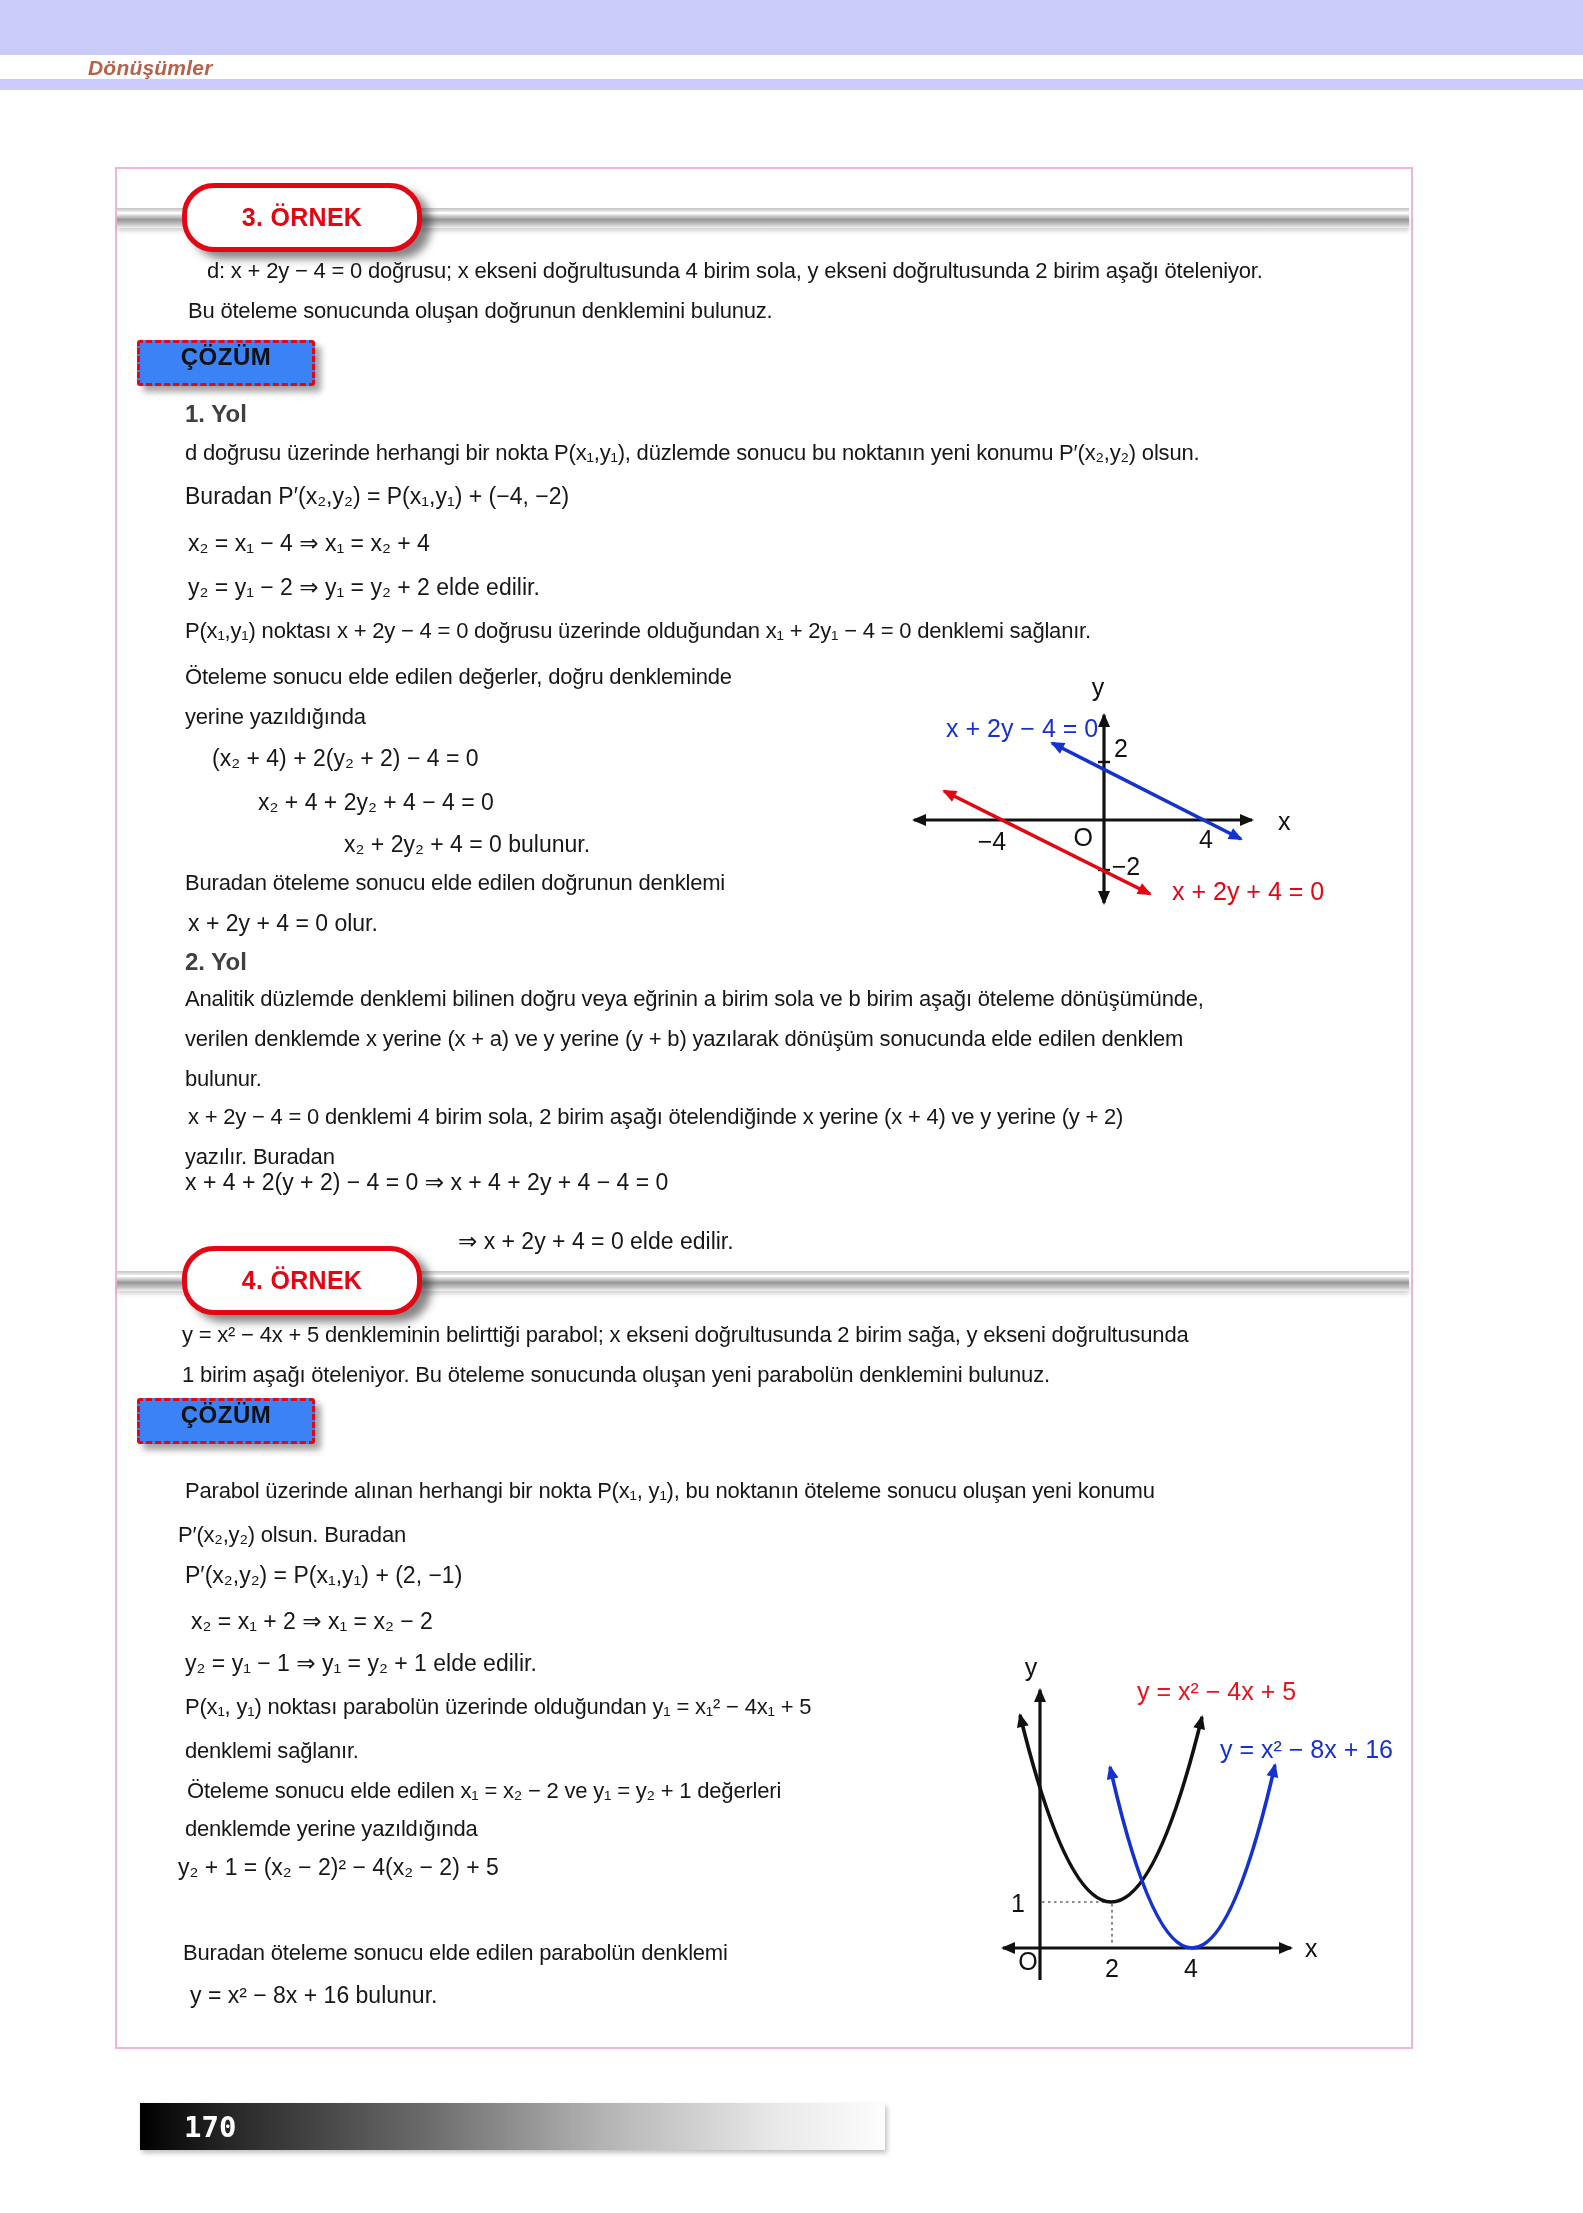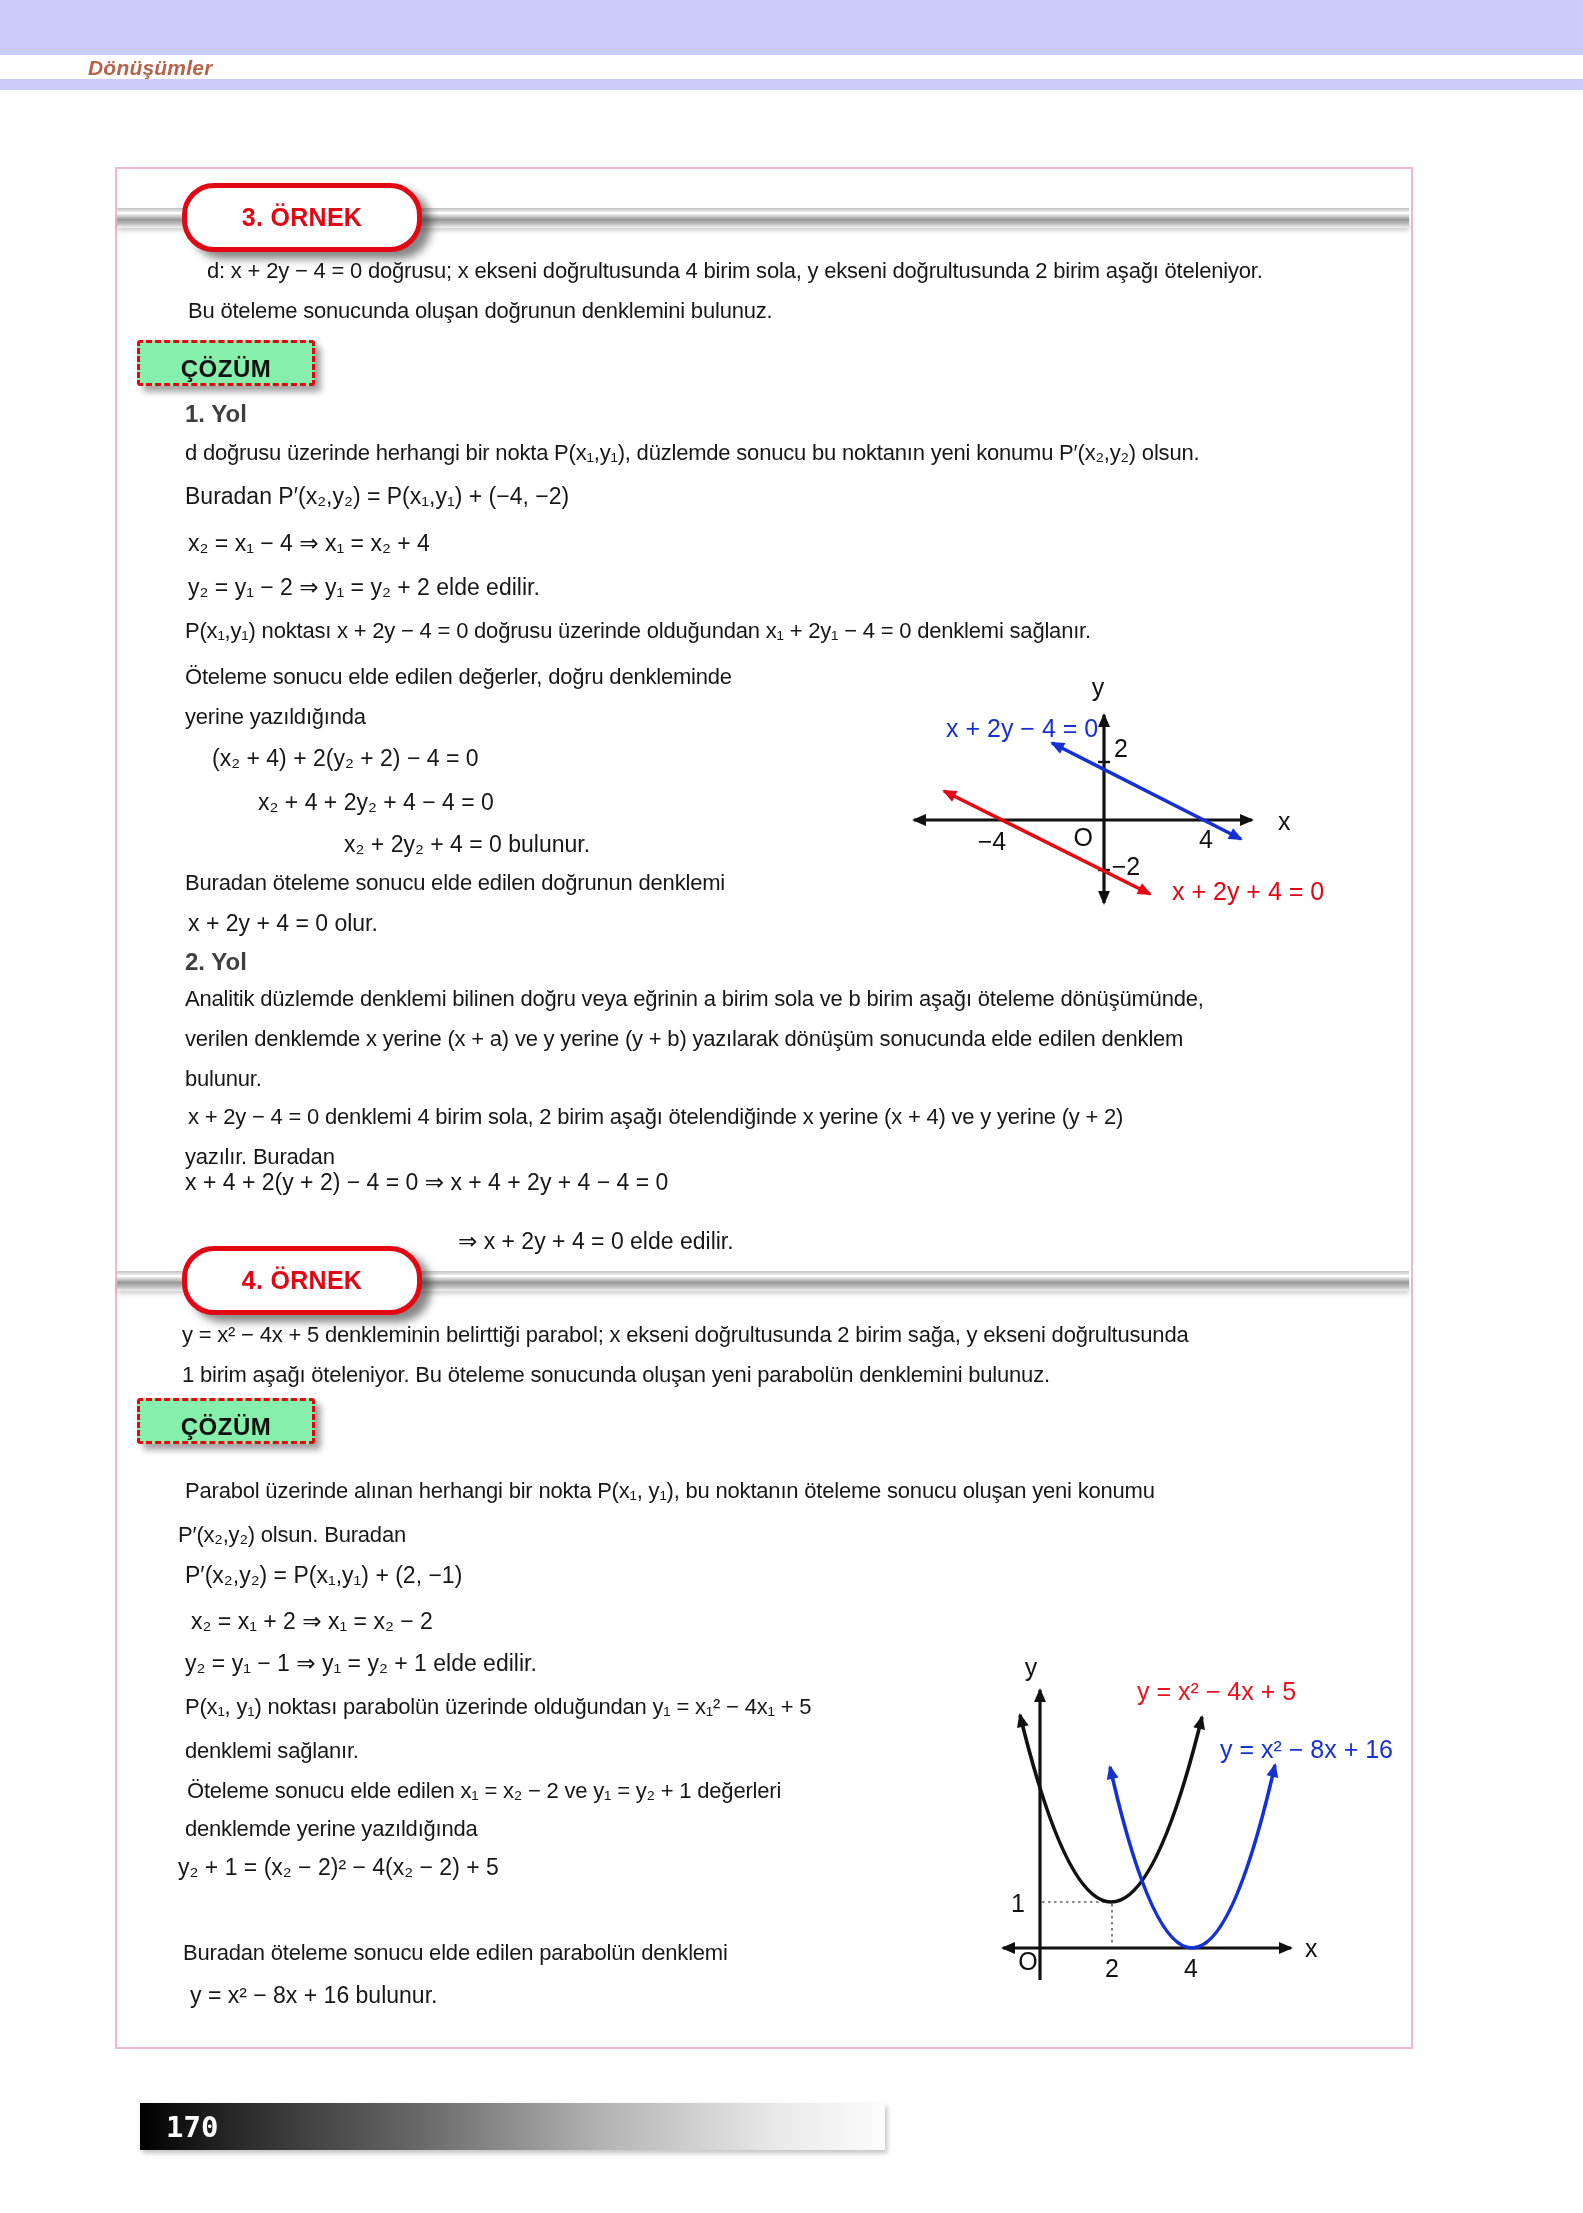--- a/index.html
+++ b/index.html
@@ -13,32 +13,32 @@
   .frame{position:absolute;left:115px;top:167px;width:1294px;height:1878px;border:2px solid #efb7d7;background:#fff;}
   
   .barthin{position:absolute;left:117px;width:1292px;height:4px;background:linear-gradient(180deg,#c2c2c2,#ededed);}
   .barthick{position:absolute;left:117px;width:1292px;height:14px;
             background:linear-gradient(180deg,#efefef 0%,#989898 40%,#c6c6c6 75%,#f2f2f2 100%);
             box-shadow:0 3px 4px rgba(0,0,0,.18);}
   .pill{position:absolute;left:182px;width:230px;height:59px;background:#fff;border:5px solid #e30613;border-radius:32px;
         display:flex;align-items:center;justify-content:center;box-shadow:9px 7px 9px rgba(35,35,35,.55);z-index:3;}
   .pill span{color:#e30613;font-weight:bold;font-size:25px;letter-spacing:.3px;}
   
-  .cozum{position:absolute;left:137px;width:172px;height:40px;background:#86efac;border:3px dashed #e30613;border-radius:3px;
-         display:flex;align-items:flex-end;justify-content:center;box-shadow:6px 6px 6px rgba(0,0,0,.35);z-index:3;}
+  .cozum{position:absolute;left:137px;width:172px;height:40px;background:#3b82f6;border:3px dashed #e30613;border-radius:3px;
+         display:flex;align-items:flex-start;justify-content:center;box-shadow:6px 6px 6px rgba(0,0,0,.35);z-index:3;}
   .cozum span{font-weight:bold;font-size:24px;color:#111;letter-spacing:.5px;}
   
   .t{position:absolute;font-size:22px;letter-spacing:-.2px;white-space:nowrap;color:#171717;}
   .eq{font-size:23px;letter-spacing:0;}
   .way{position:absolute;font-size:24px;font-weight:bold;color:#404040;white-space:nowrap;}
   
   .pgbar{position:absolute;left:140px;top:2103px;width:745px;height:47px;
          background:linear-gradient(90deg,#000 0%,#272727 12%,#6a6a6a 38%,#b3b3b3 62%,#e8e8e8 85%,#fdfdfd 100%);
          display:flex;align-items:center;box-shadow:2px 3px 5px rgba(0,0,0,.25);}
-  .pgbar span{color:#fff;font-weight:bold;font-size:29px;padding-left:26px;font-family:"DejaVu Sans Mono","Liberation Sans",sans-serif;}
+  .pgbar span{color:#fff;font-weight:bold;font-size:29px;padding-left:44px;font-family:"DejaVu Sans Mono","Liberation Sans",sans-serif;}
   svg{position:absolute;overflow:visible;}
   svg text{font-family:"Liberation Sans","DejaVu Sans",sans-serif;}
 </style>
 </head>
 <body>
 
 <div class="page">
 
   <div class="band1"></div>
   <div class="htitle">Dönüşümler</div>

